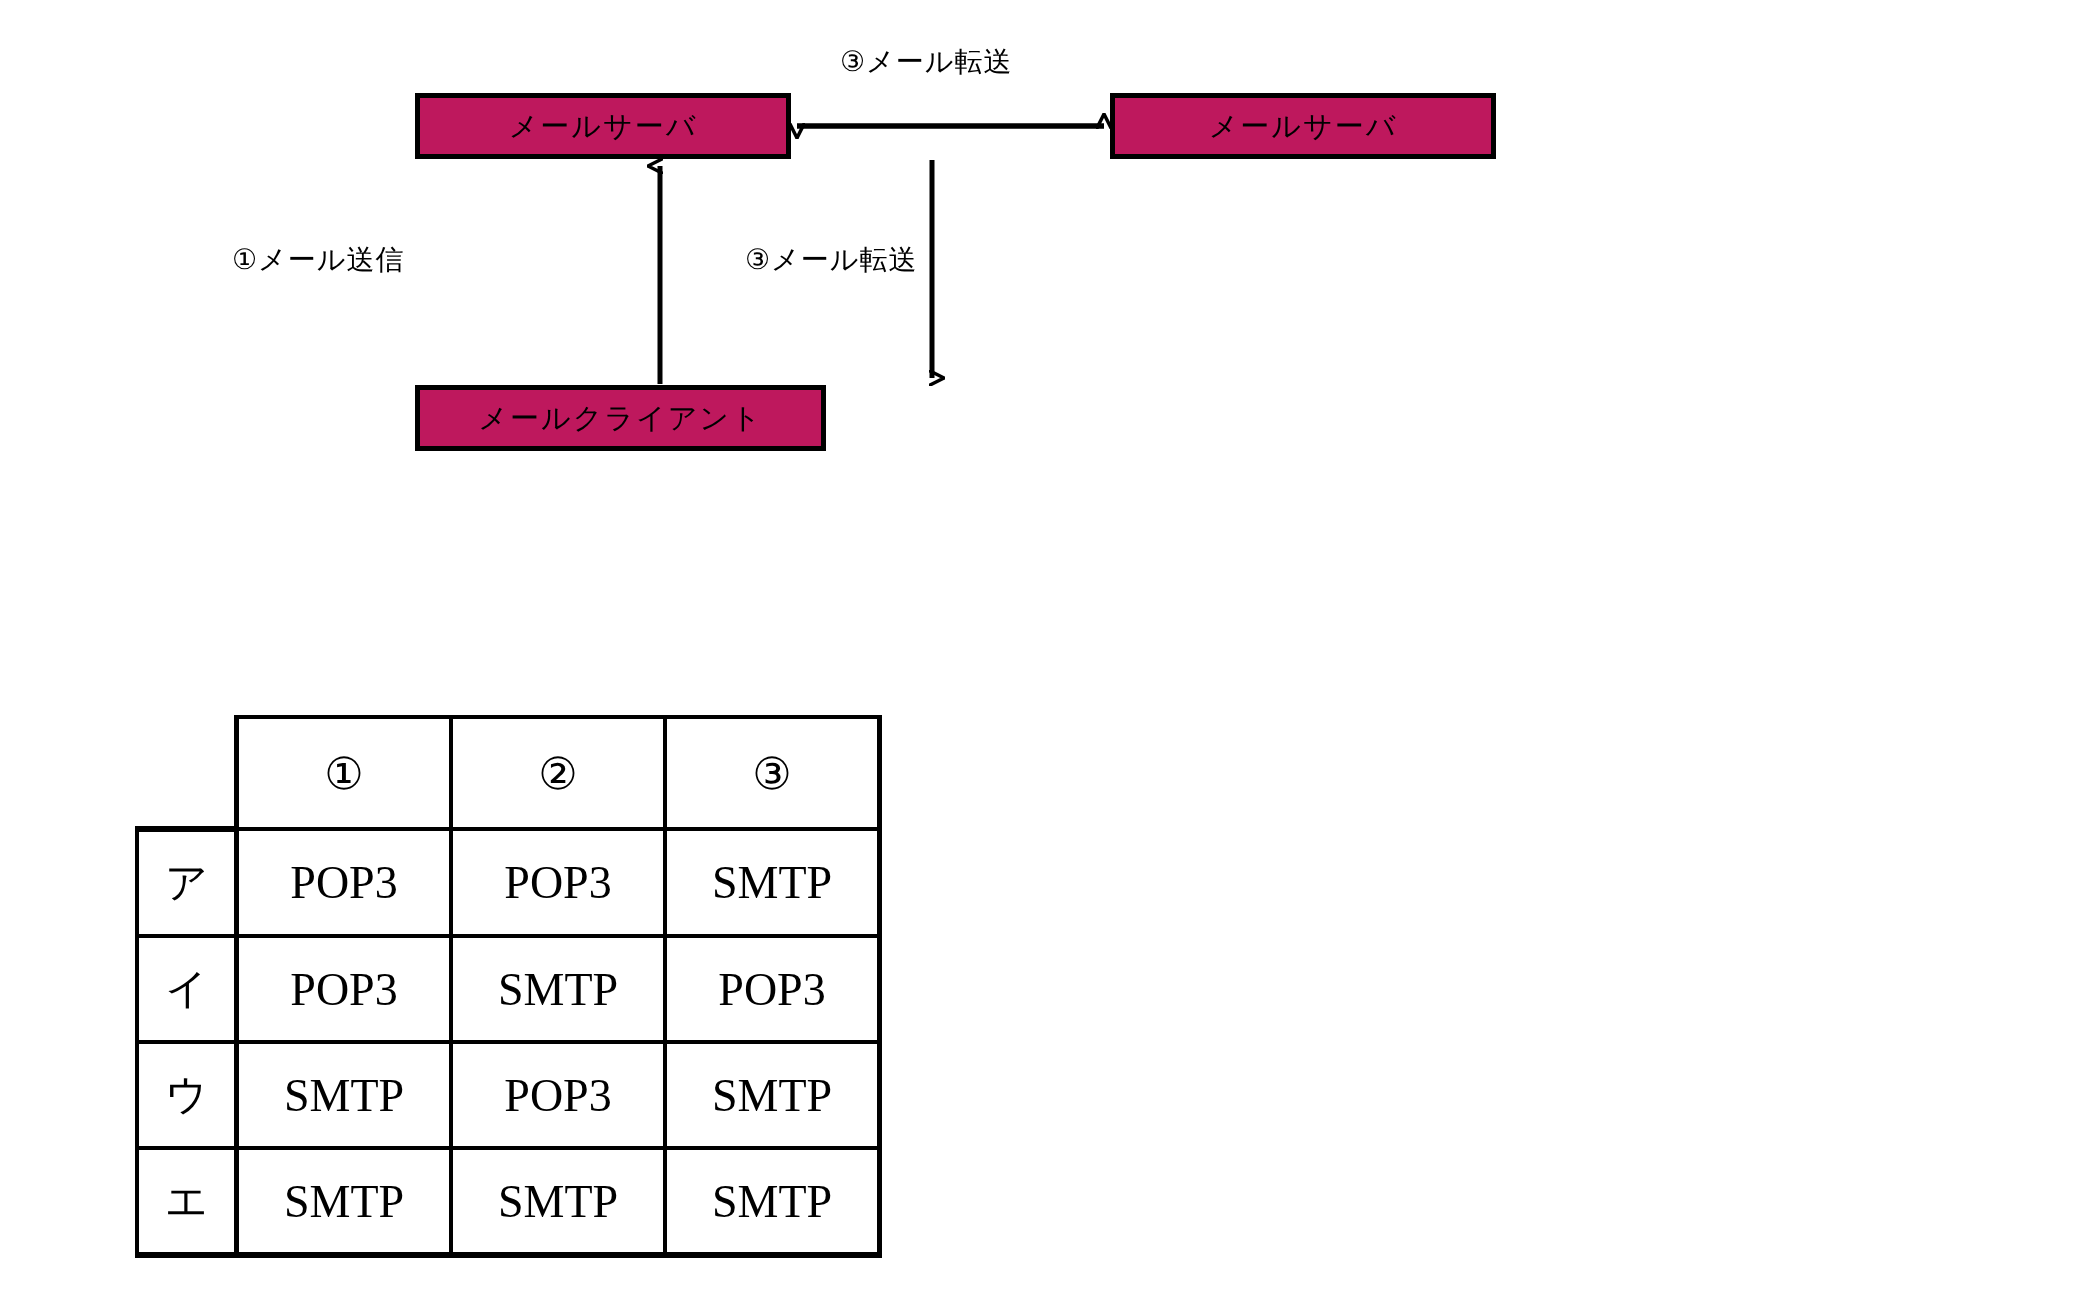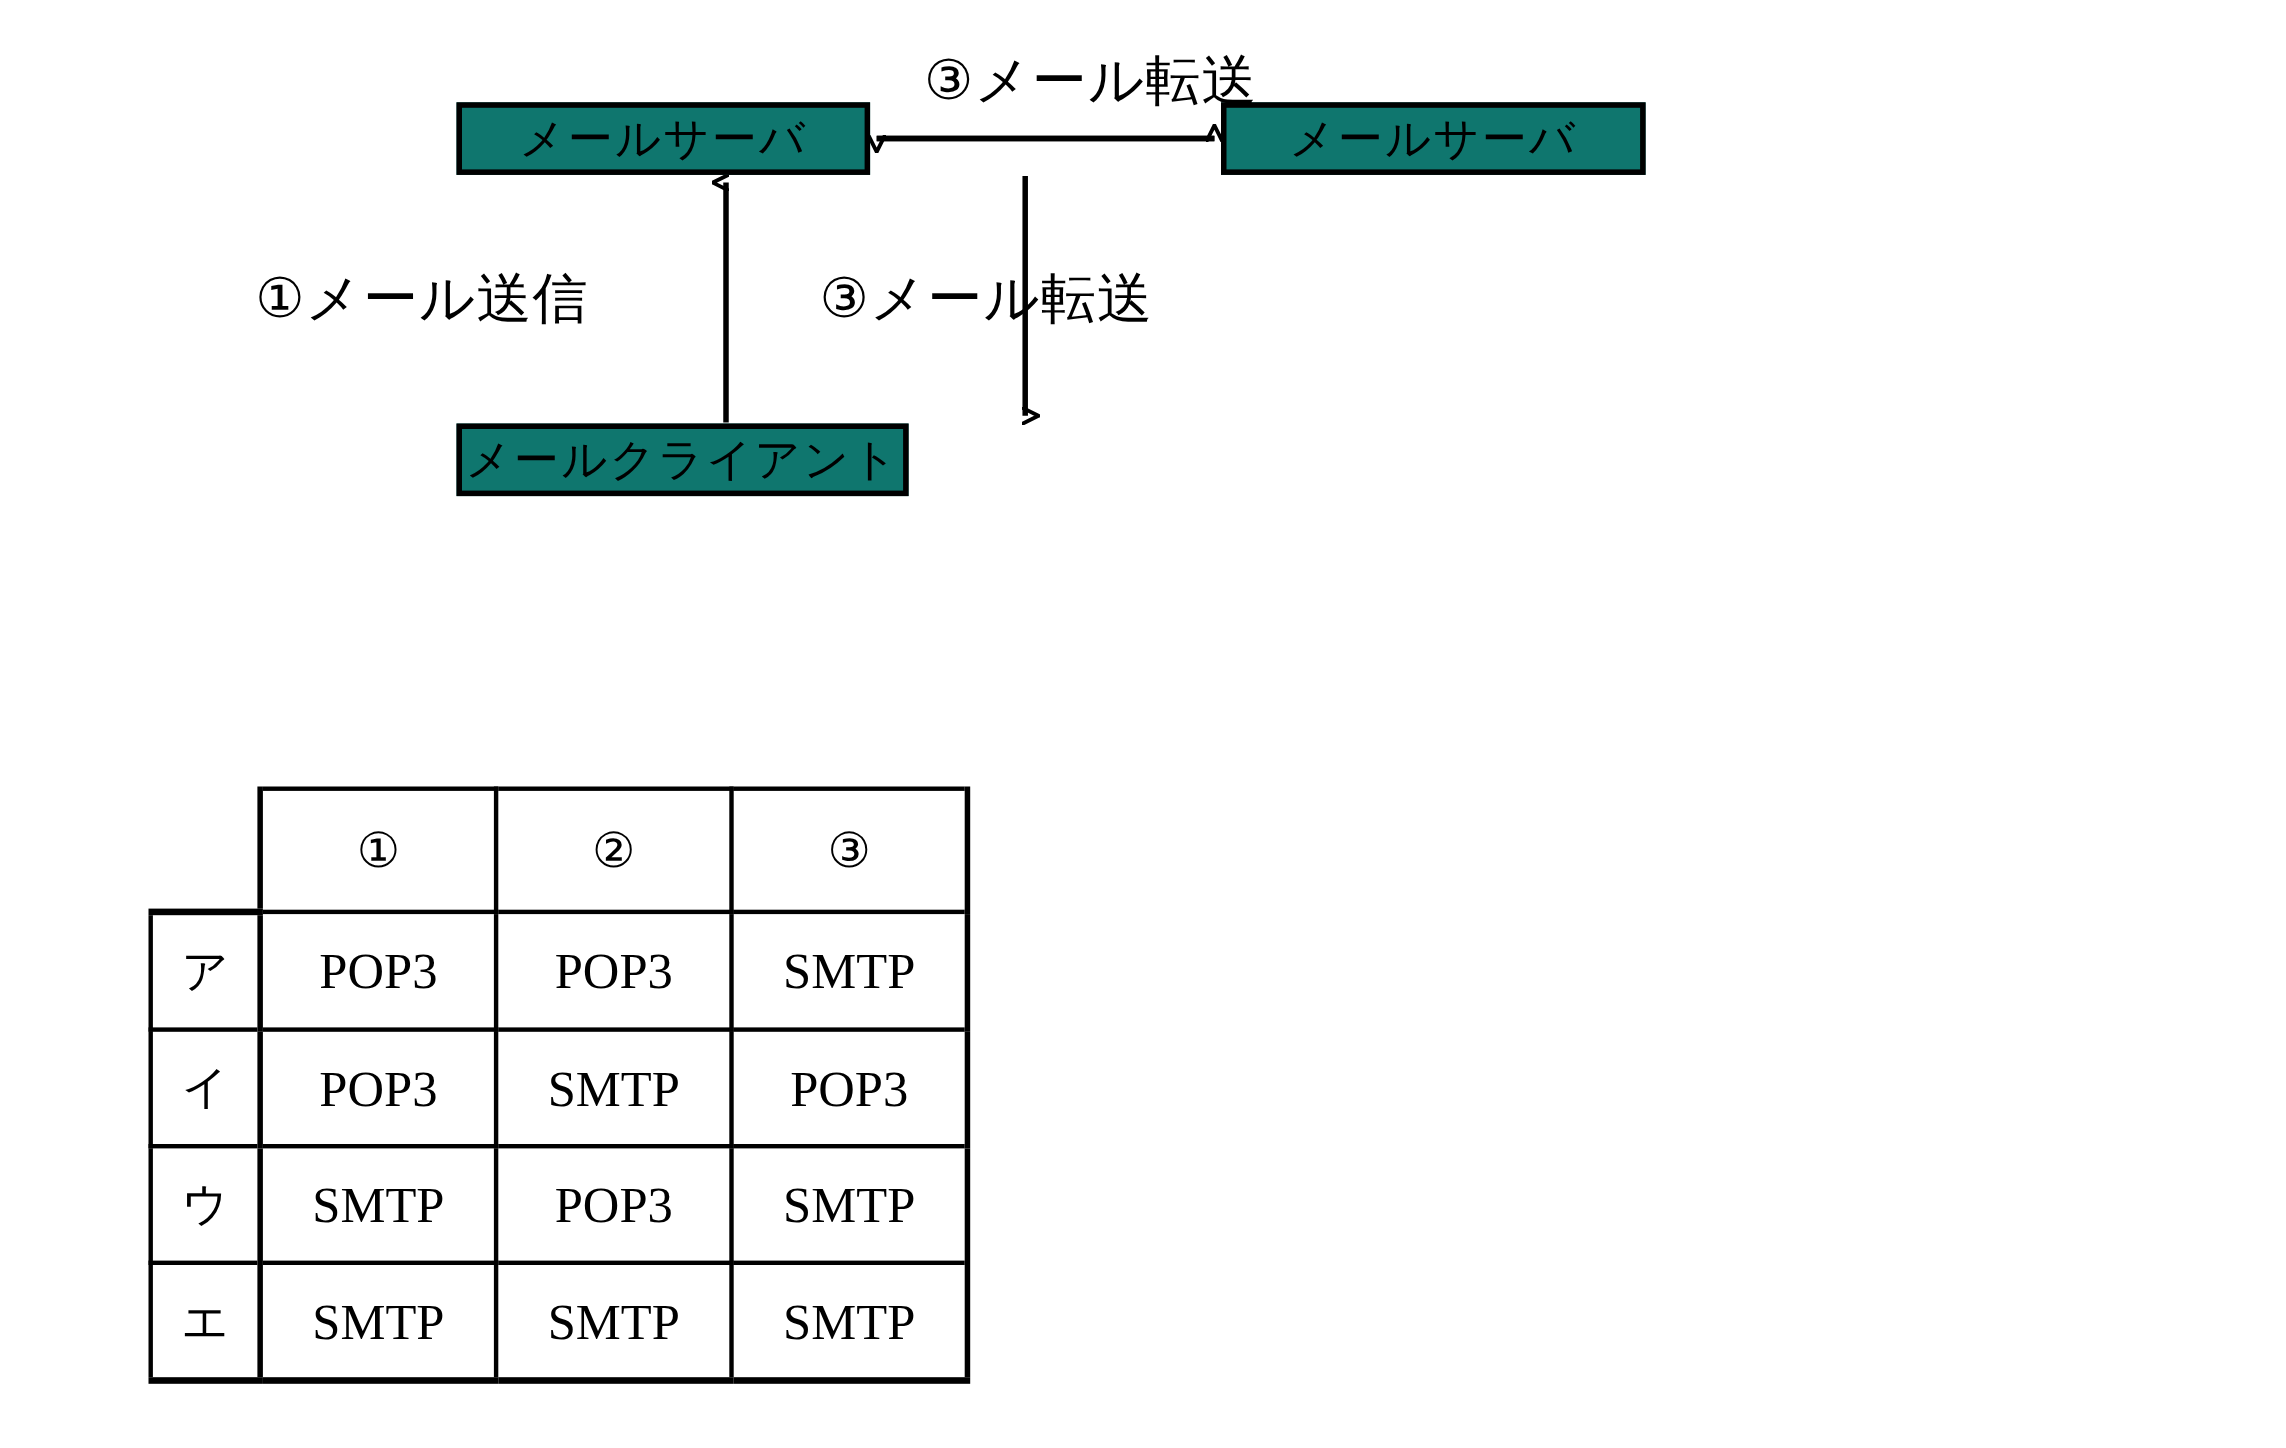--- a/index.html
+++ b/index.html
@@ -18,41 +18,41 @@
     height: 1316px;
     background: #ffffff;
     overflow: hidden;
   }
 
   
   .node-box {
     position: absolute;
     box-sizing: border-box;
     border: 5px solid #000;
-    background: #0f766e;
+    background: #be185d;
     display: flex;
     align-items: center;
     justify-content: center;
     font-family: "DejaVu Sans", "Liberation Sans", sans-serif;
-    font-size: 41px;
+    font-size: 29px;
     line-height: 1;
     letter-spacing: 2px;
     white-space: nowrap;
     color: #000;
   }
 
   #mail-server-left  { left: 415px;  top: 93px;  width: 376px; height: 66px; }
   #mail-server-right { left: 1110px; top: 93px;  width: 386px; height: 66px; }
   #mail-client       { left: 415px;  top: 385px; width: 411px; height: 66px; }
 
   
   .edge-label {
     position: absolute;
     font-family: "DejaVu Sans", "Liberation Sans", sans-serif;
-    font-size: 50px;
+    font-size: 28px;
     line-height: 1;
     letter-spacing: 1px;
     white-space: nowrap;
     color: #000;
   }
   #label-forward { left: 840px; top: 48px; }
   #label-send    { left: 232px; top: 246px; }
   #label-receive { left: 745px; top: 246px; }
 
   

